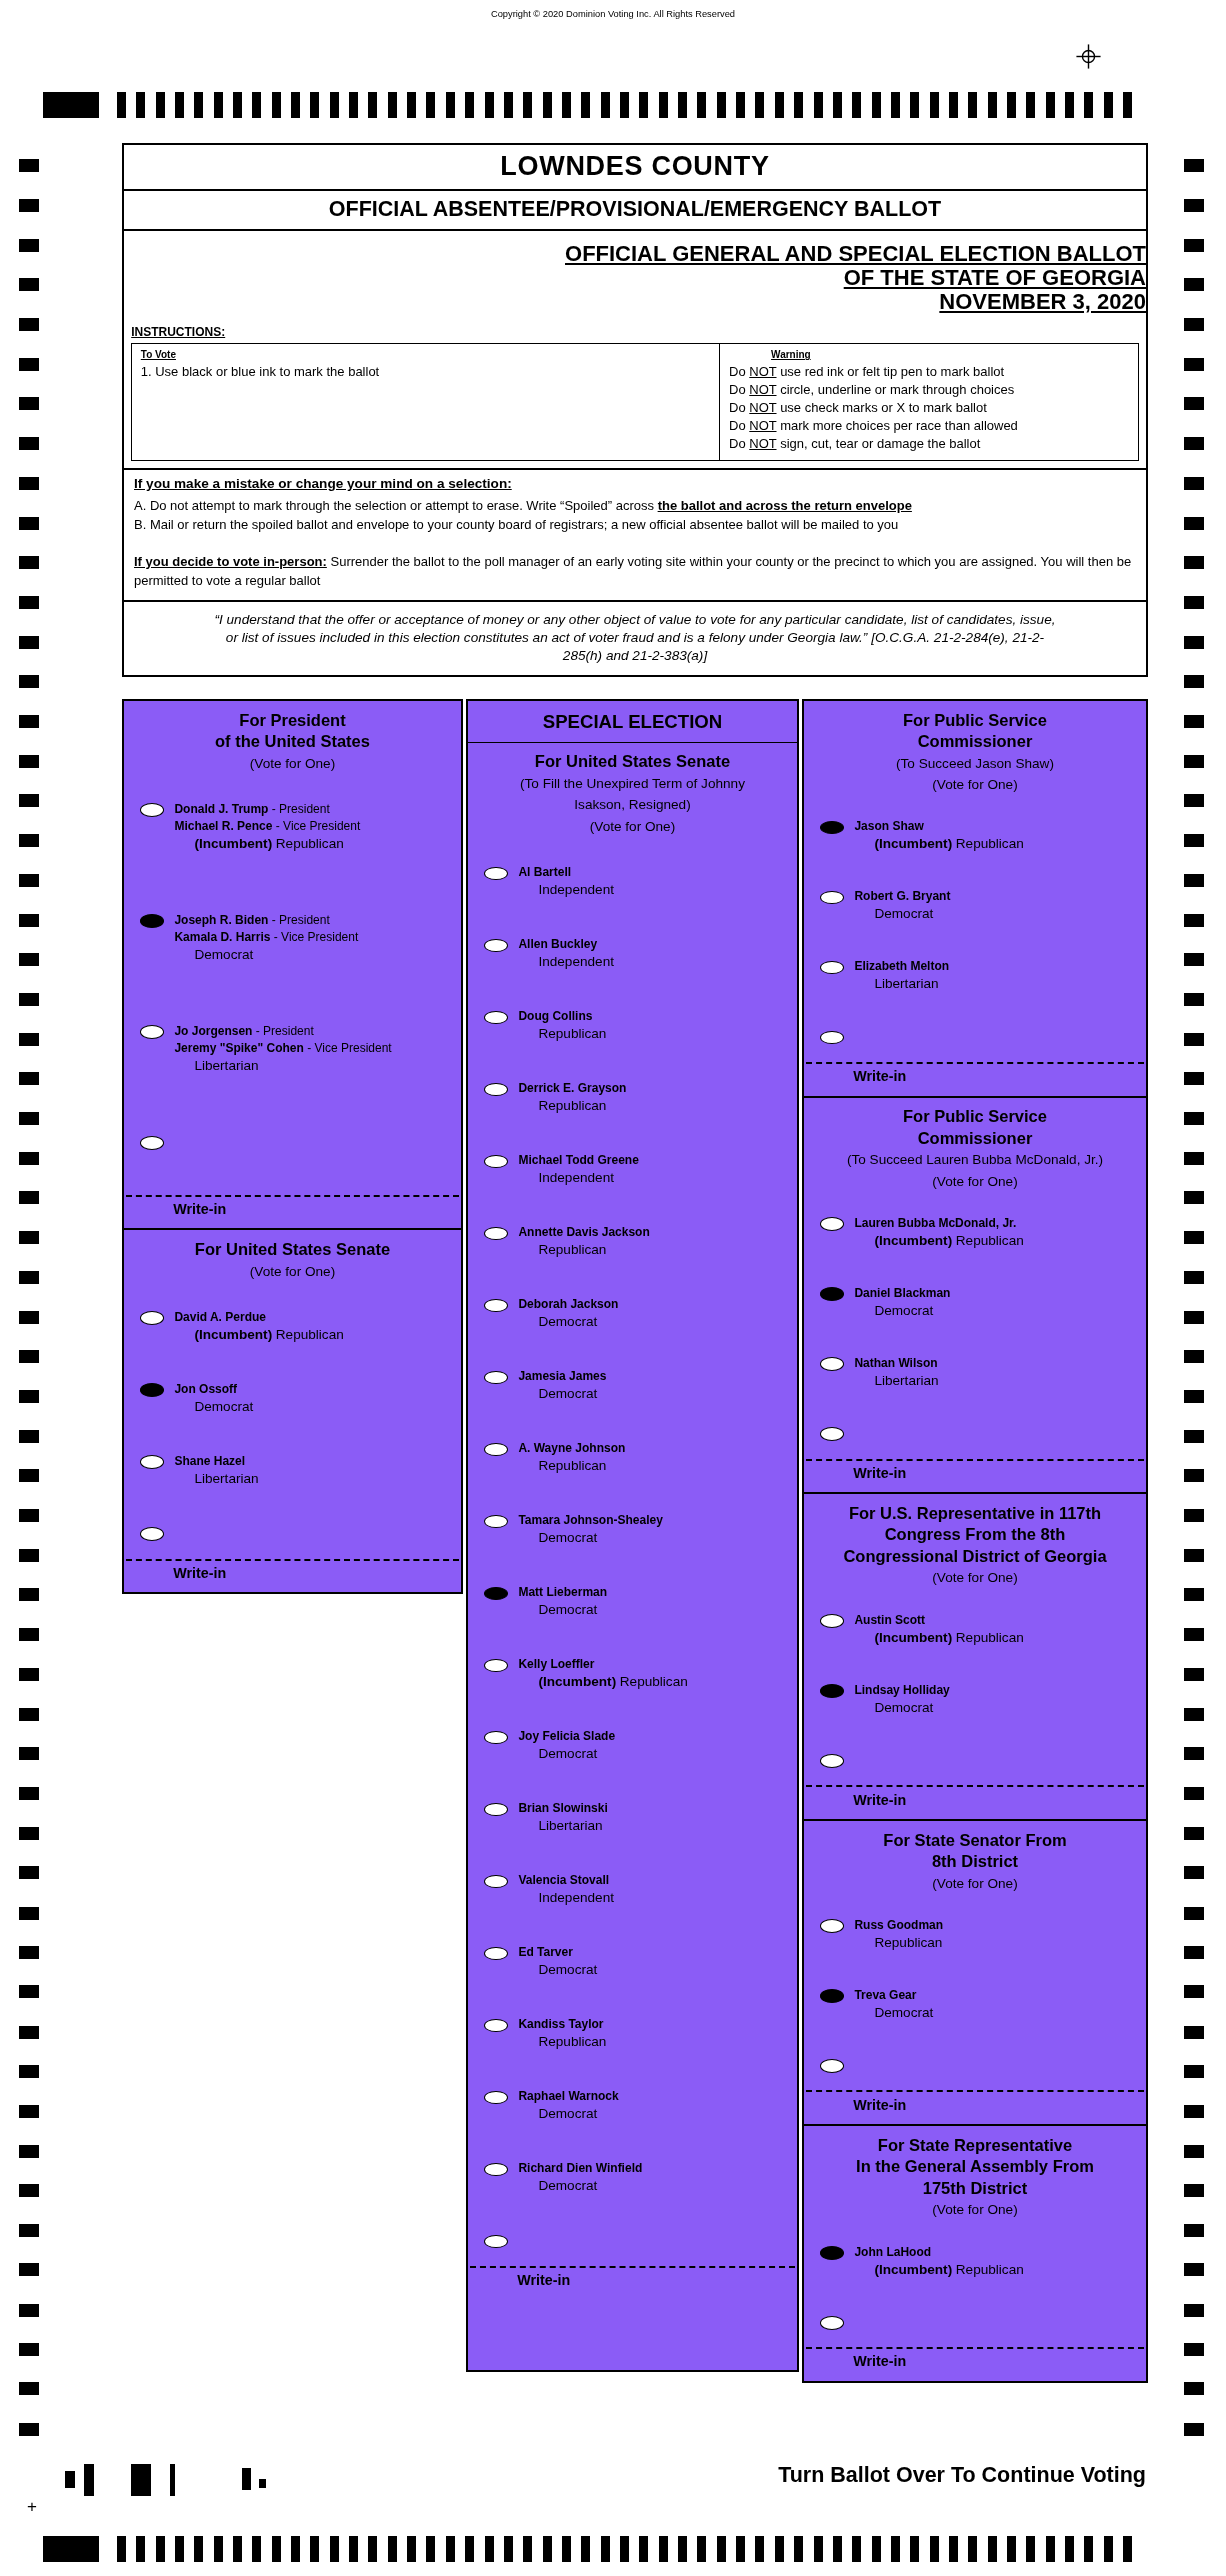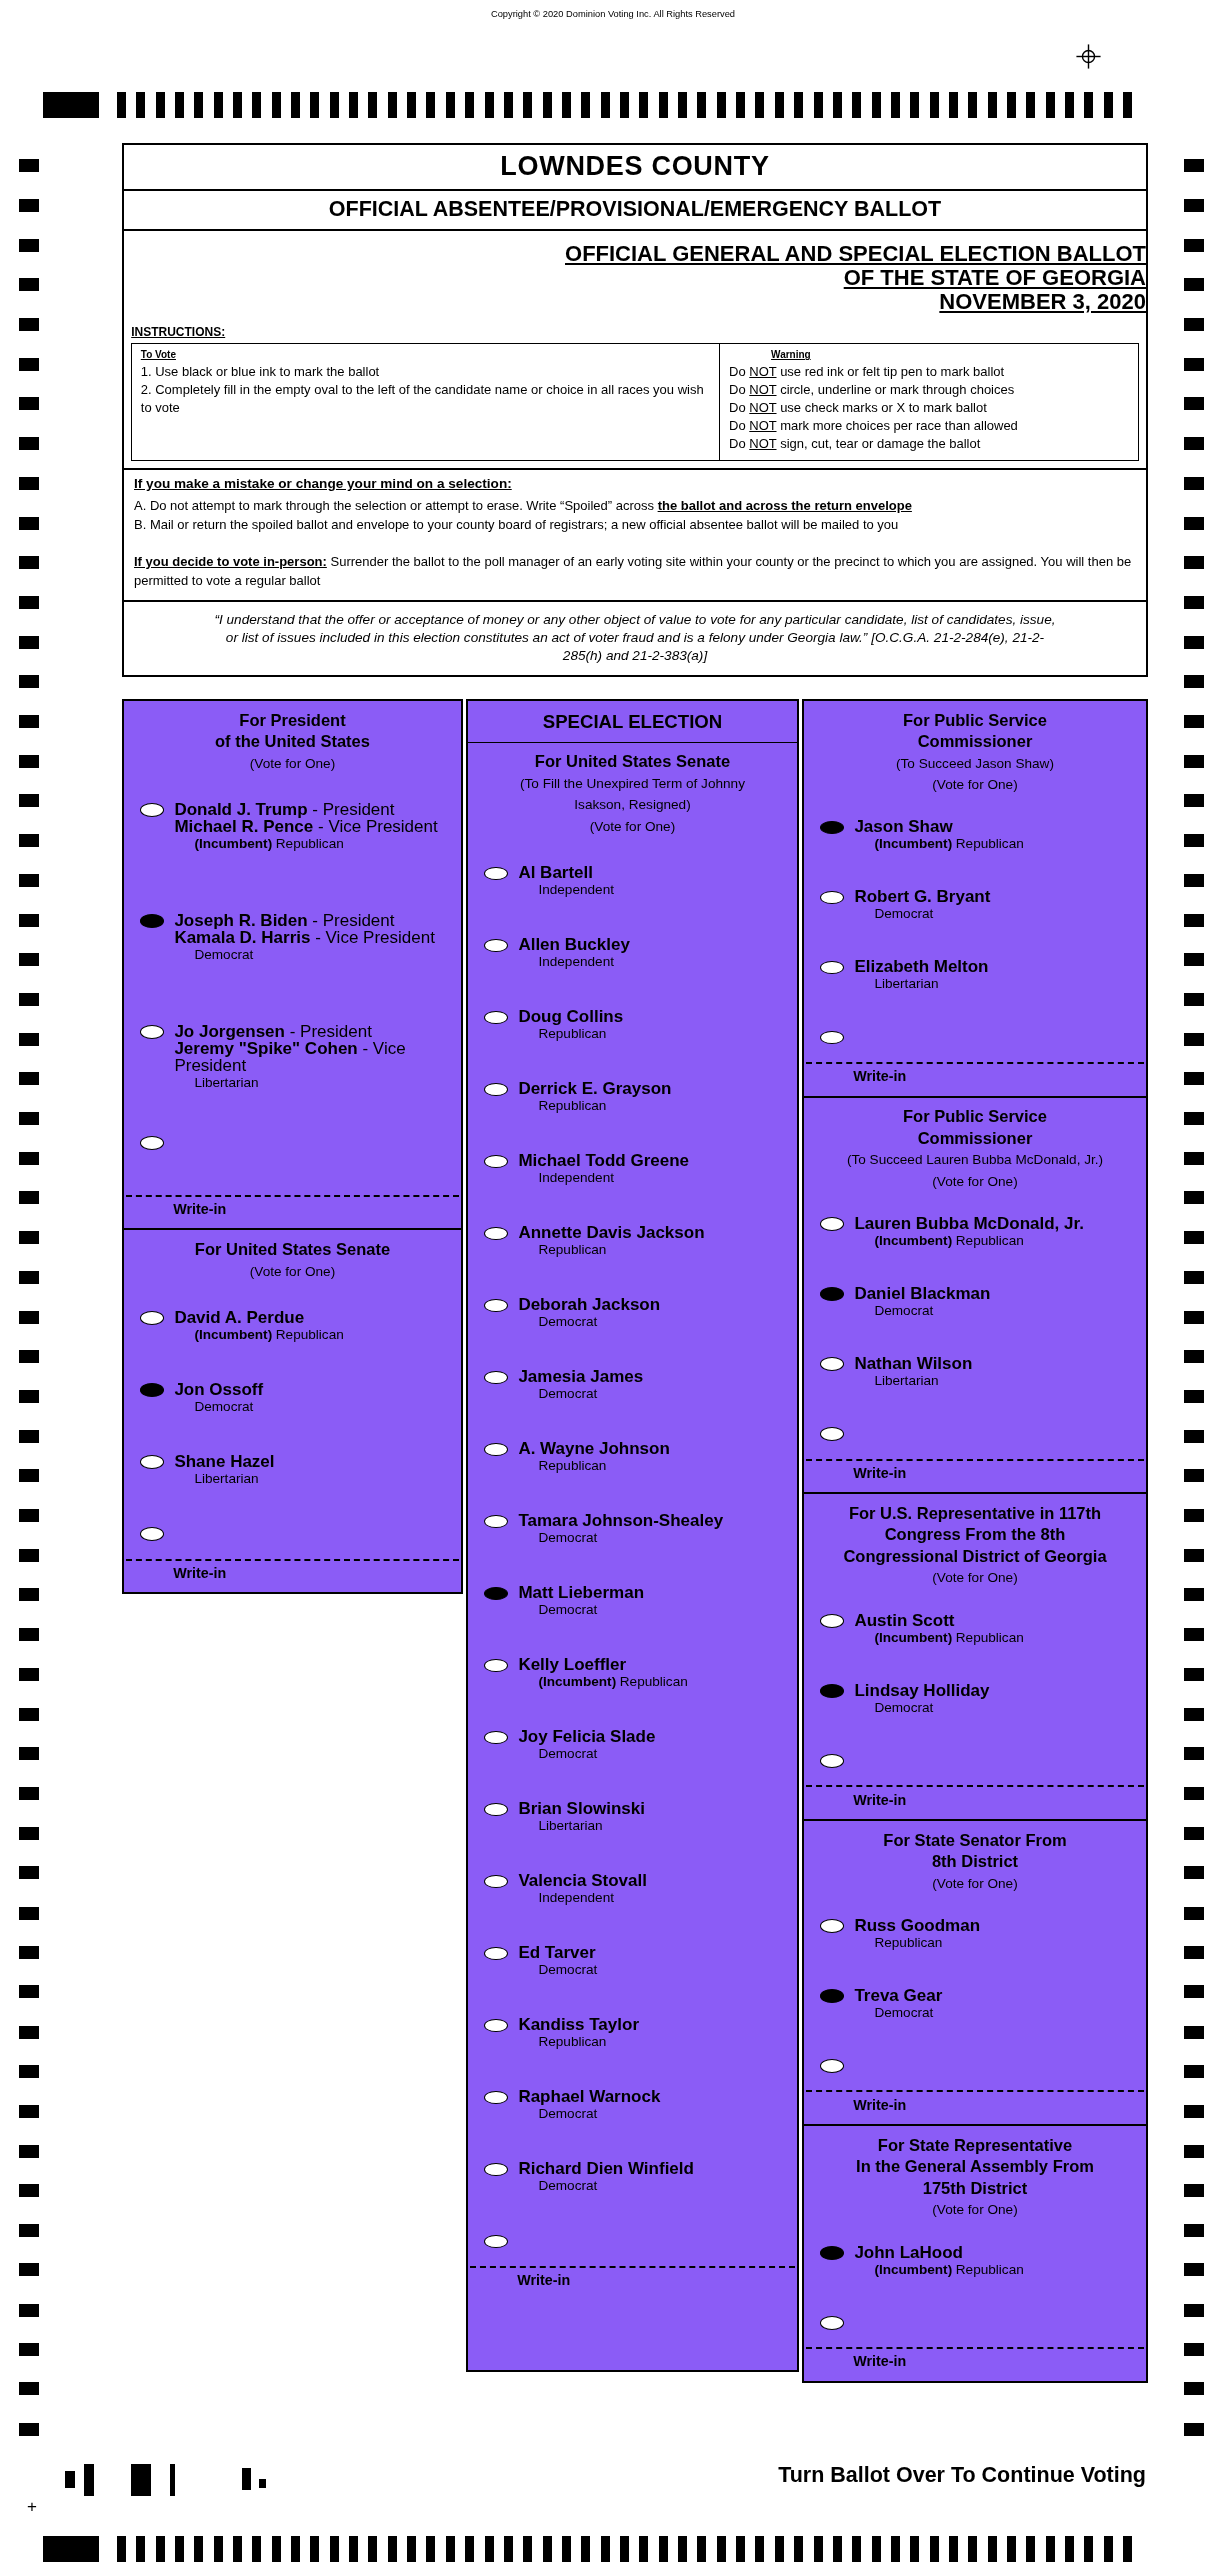--- a/index.html
+++ b/index.html
@@ -49,21 +49,21 @@
   .col3 .contest-header { margin-bottom:14.3px; }
   .contest-title { font-size:16.5px; font-weight:bold; line-height:21.5px; }
   .contest-sub { font-size:13.6px; line-height:21.5px; }
 
   .candidate { display:flex; align-items:flex-start; padding:8.6px 0 0 16px; height:72px; }
   .col3 .candidate { height:70px; }
   .candidate.tall { height:111px; }
   .oval { width:24.4px; height:13.6px; border:1.4px solid #000; border-radius:50%; flex:none; margin-top:2.2px; background:#fff; }
   .oval.filled { background:#000; }
   .cand-text { margin-left:10px; }
-  .cand-line { font-size:17px; line-height:17px; }
+  .cand-line { font-size:12px; line-height:17px; }
   .cand-party { font-size:13.6px; line-height:17px; margin-left:20px; }
   .cand-party .b + span { margin-left:3.6px; }
 
   .oval-row { padding:8.6px 0 0 16px; height:42px; }
   .oval-row.tall-slot { height:69px; }
   .write-in { border-top:2.2px dashed #000; margin:0 2.2px; padding:4.3px 0 11.5px 47px; }
   .write-in-label { font-size:14.3px; font-weight:bold; }
 
   .footer { position:absolute; top:2463px; right:80px; font-size:21.5px; font-weight:bold; }
   .plus { position:absolute; left:27px; top:2497px; font-size:17px; }
@@ -90,21 +90,20 @@
       <div>OFFICIAL GENERAL AND SPECIAL ELECTION BALLOT</div>
       <div>OF THE STATE OF GEORGIA</div>
       <div>NOVEMBER 3, 2020</div>
     </div>
     <div class="instr-label bu">INSTRUCTIONS:</div>
     <div class="vw-row">
       <div class="to-vote">
         <div class="bu box-title">To Vote</div>
         <div>
             <div class="instr-item">1. Use black or blue ink to mark the ballot</div>
-            <div class="instr-item">2. Completely fill in the empty oval to the left of the candidate name or choice in all races you wish to vote</div>
           </div>
       </div>
       <div class="warning">
         <div class="bu box-title warn-title">Warning</div>
         <div>
             <div class="instr-item"><span>Do </span><span class="u">NOT</span><span> use red ink or felt tip pen to mark ballot</span></div>
             <div class="instr-item"><span>Do </span><span class="u">NOT</span><span> circle, underline or mark through choices</span></div>
             <div class="instr-item"><span>Do </span><span class="u">NOT</span><span> use check marks or X to mark ballot</span></div>
             <div class="instr-item"><span>Do </span><span class="u">NOT</span><span> mark more choices per race than allowed</span></div>
             <div class="instr-item"><span>Do </span><span class="u">NOT</span><span> sign, cut, tear or damage the ballot</span></div>

